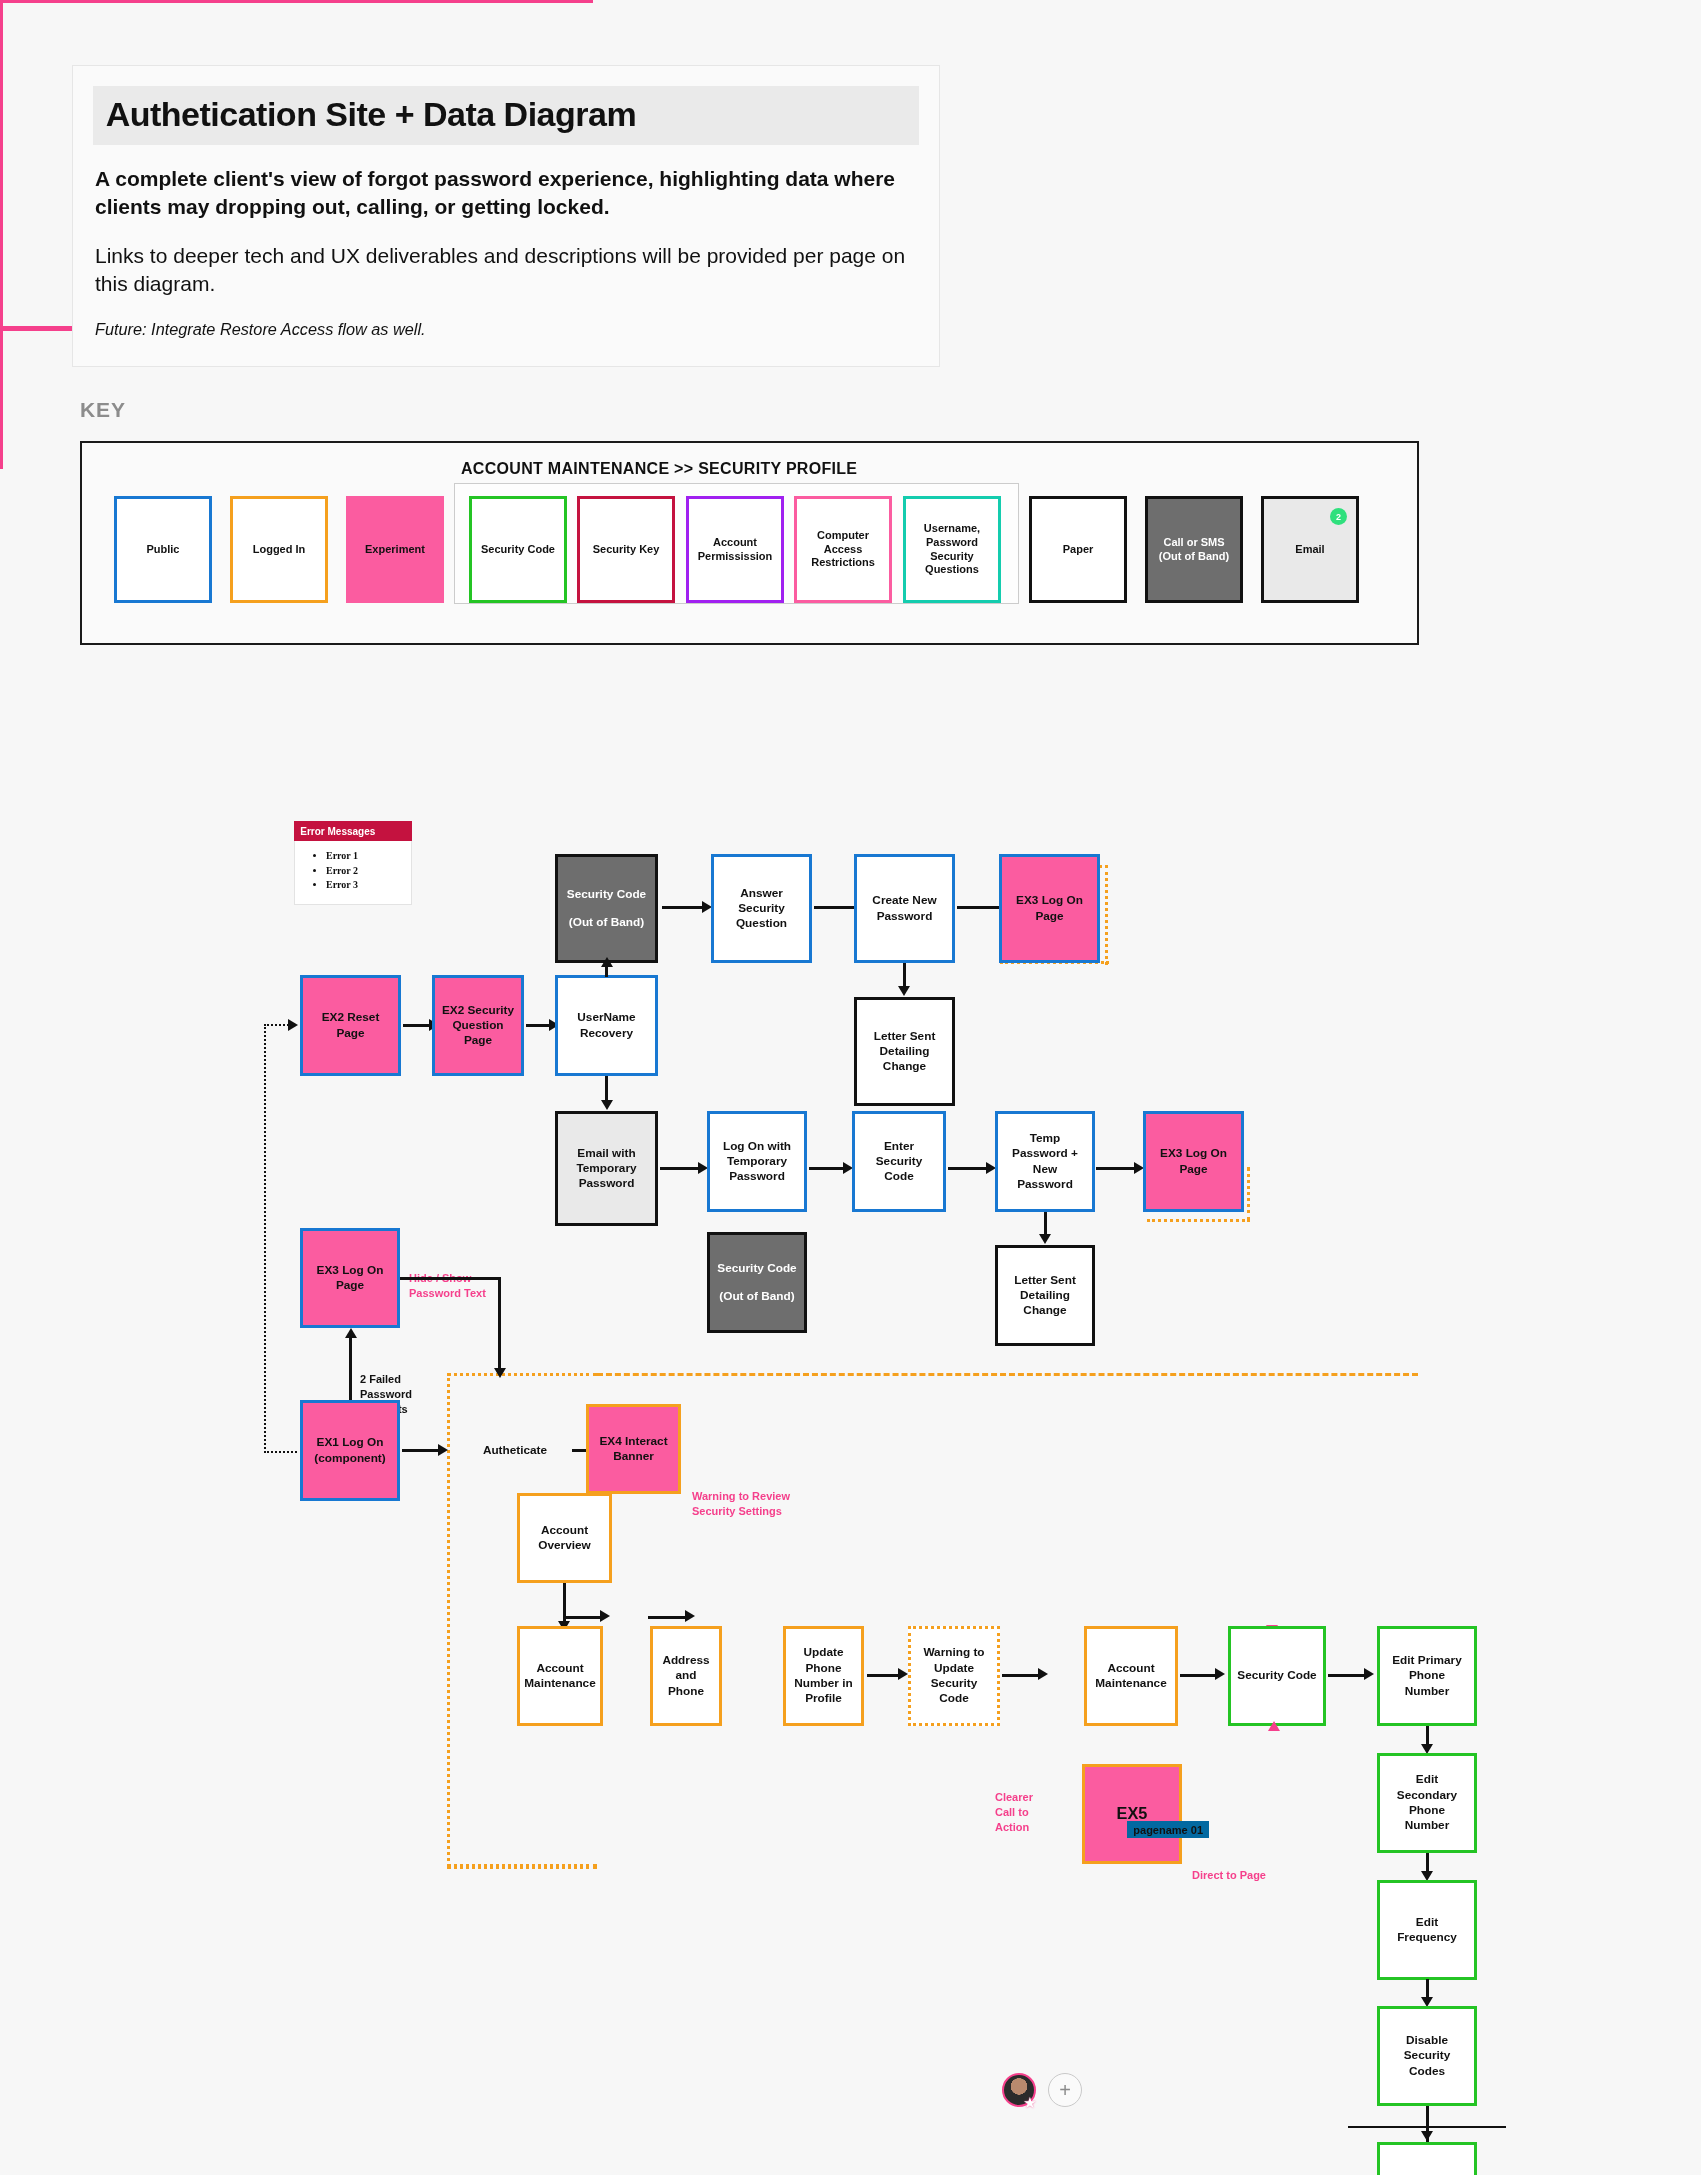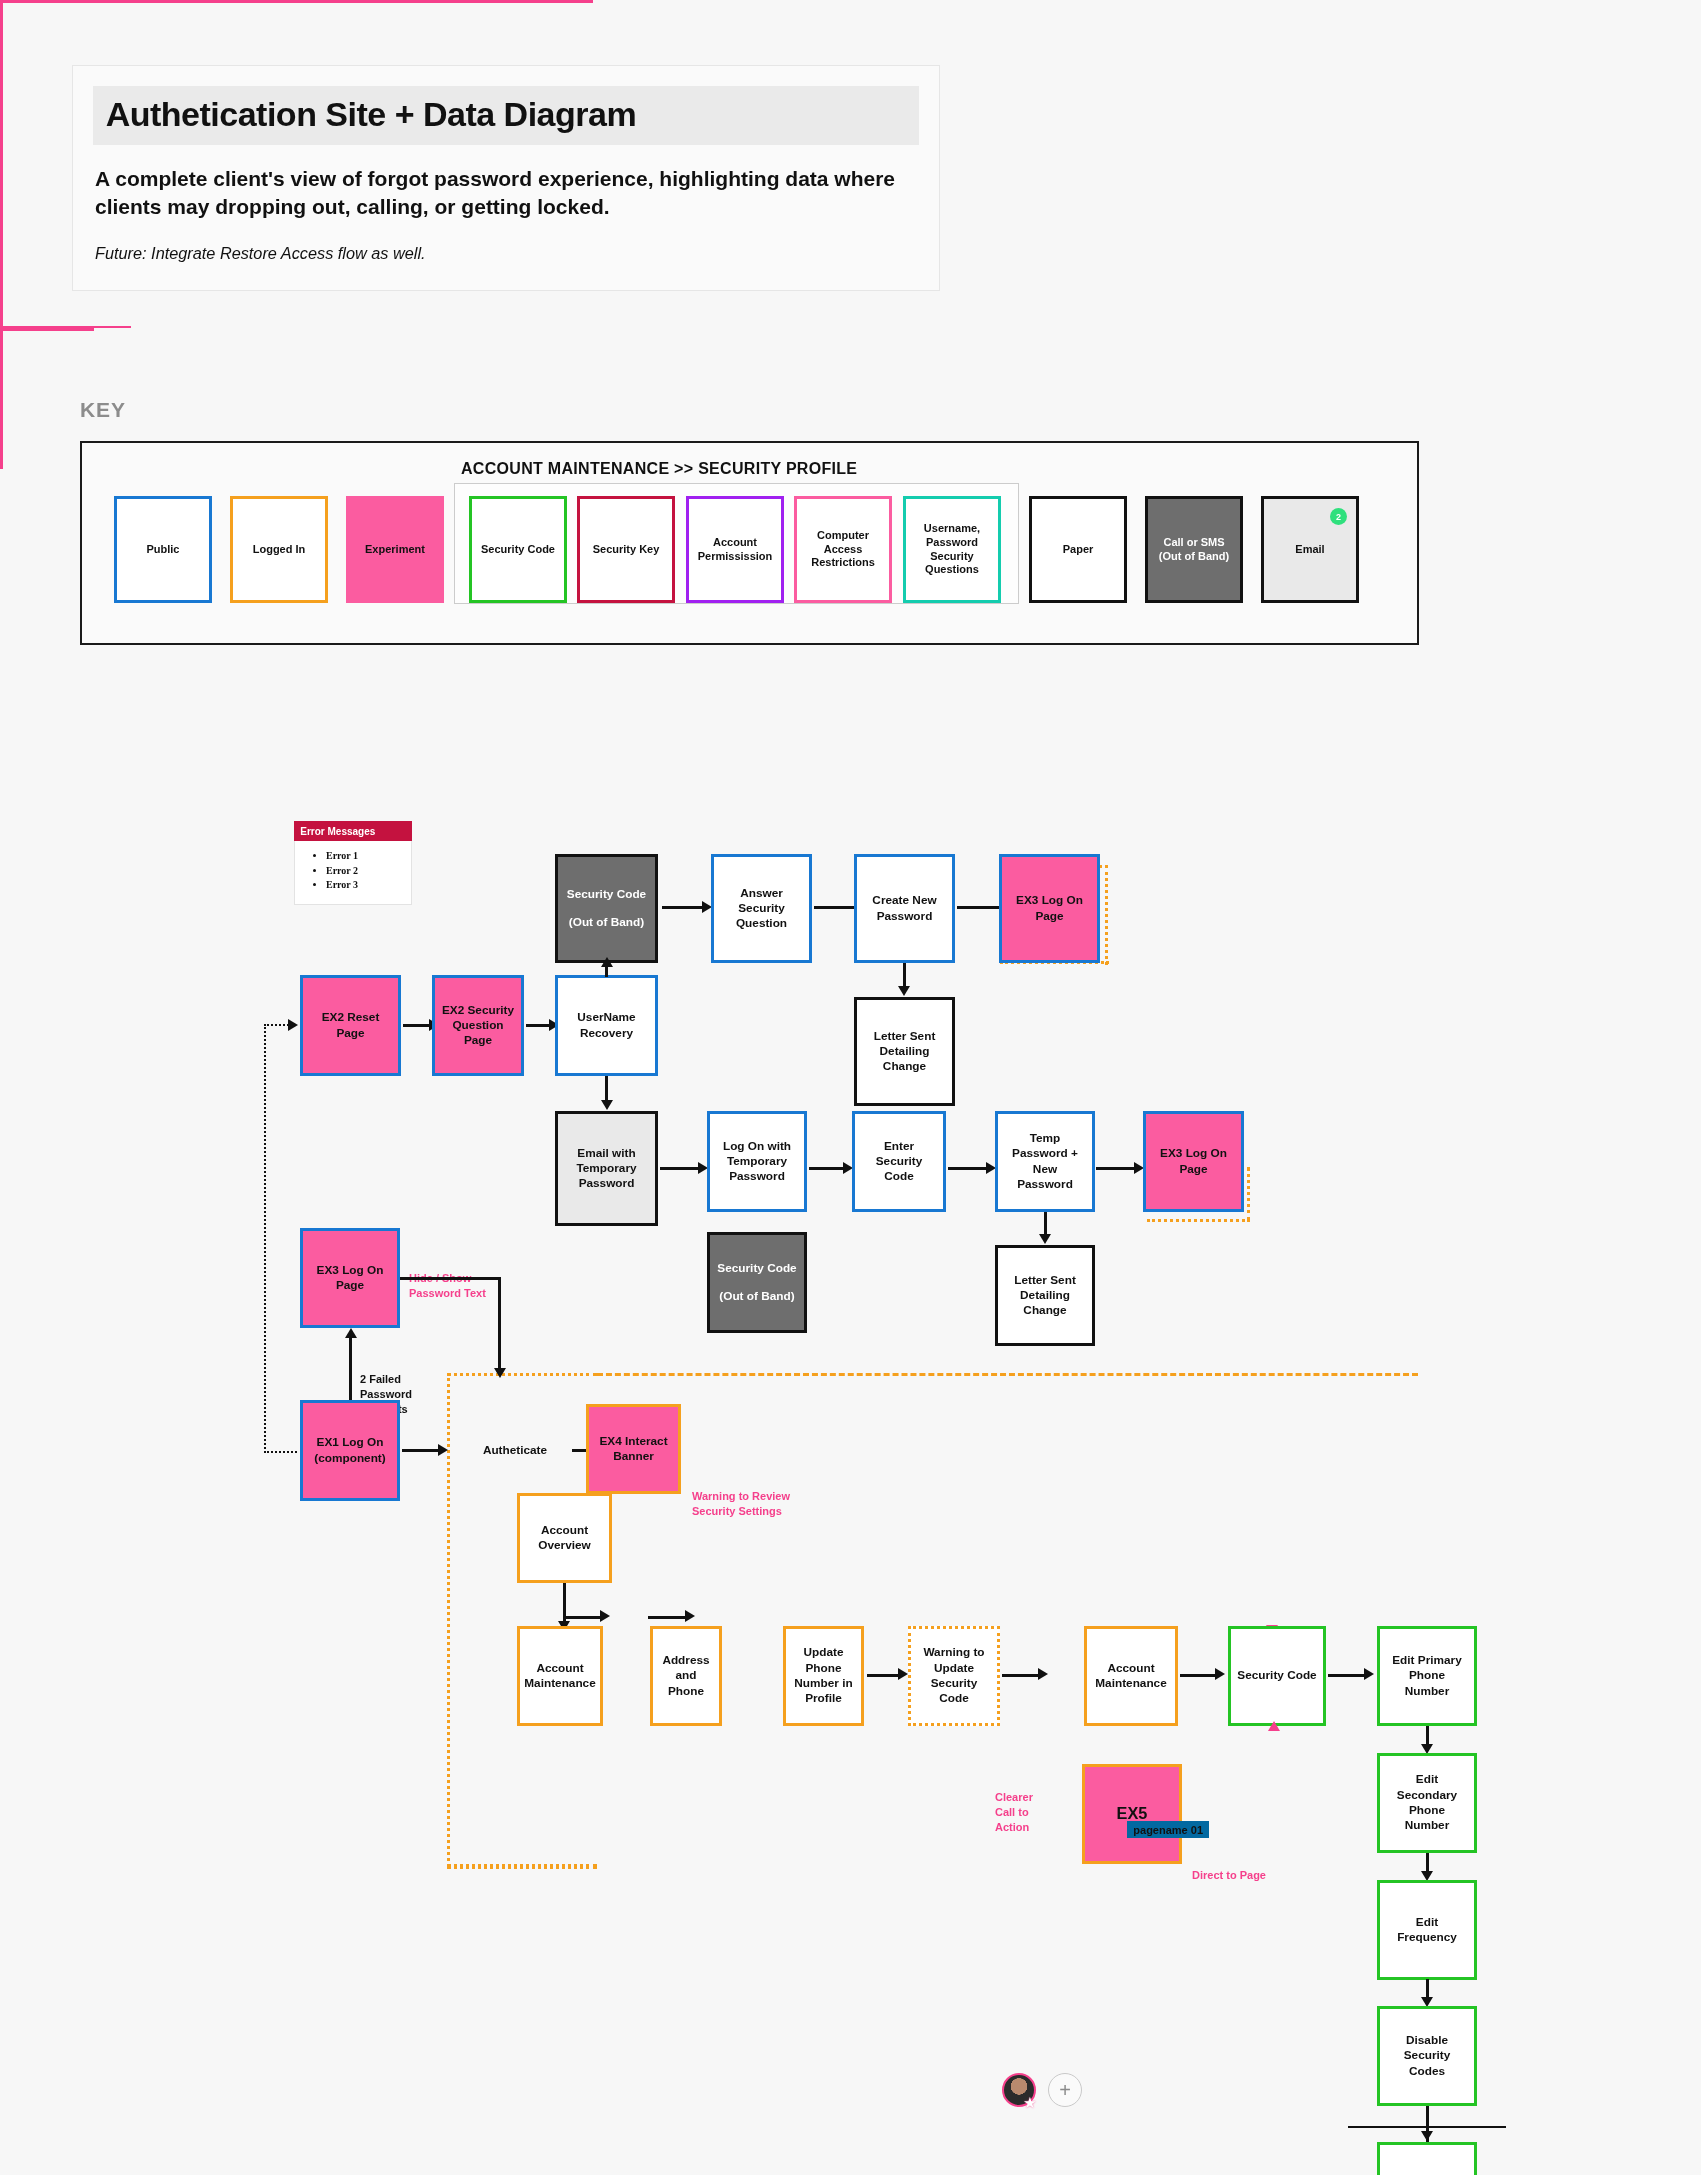--- a/index.html
+++ b/index.html
@@ -121,20 +121,21 @@
   }
 </style>
 </head>
 <body>
 
 <div id="header-card" class="abs">
   <div id="title-band">
     <div id="doc-title">Authetication Site + Data Diagram</div>
   </div>
   <div class="hdr-p" id="hdr-bold">A complete client's view of forgot password experience, highlighting data where clients may dropping out, calling, or getting locked.</div>
+  <div class="hdr-p" id="hdr-normal">Links to deeper tech and UX deliverables and descriptions will be provided per page on this diagram.</div>
   <div class="hdr-p" id="hdr-italic">Future: Integrate Restore Access flow as well.</div>
 </div>
 
 <div class="abs" id="key-label">KEY</div>
 <div class="abs" id="key-box"></div>
 <div class="abs" id="key-group-title">ACCOUNT MAINTENANCE &gt;&gt; SECURITY PROFILE</div>
 <div class="abs" id="key-group-frame"></div>
 
 <div class="key-cell" style="left:114px;top:496px;border:3.6px solid #1878d2;">Public</div>
 <div class="key-cell" style="left:230px;top:496px;border:3.6px solid #f5a01e;">Logged In</div>

